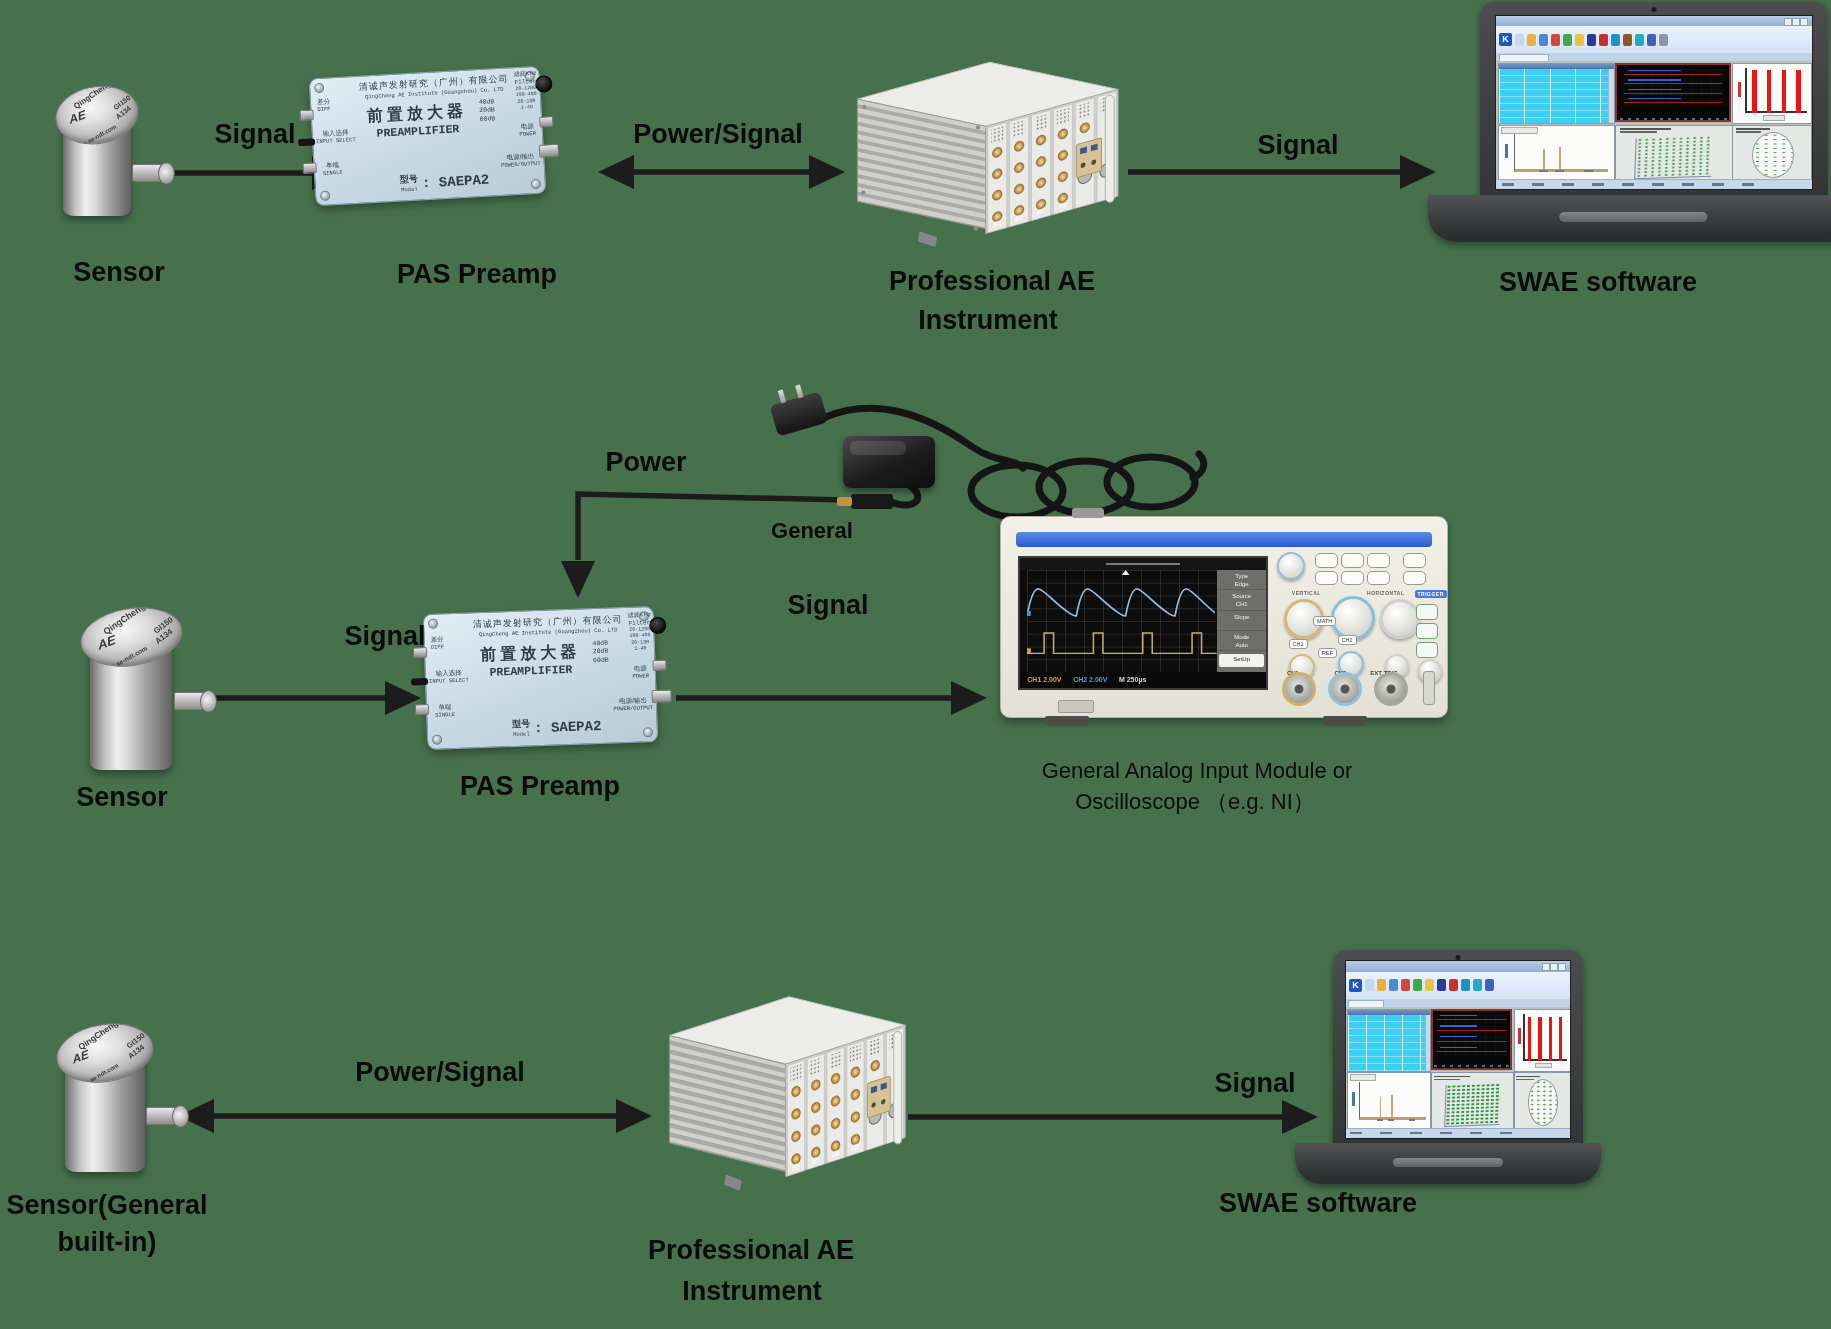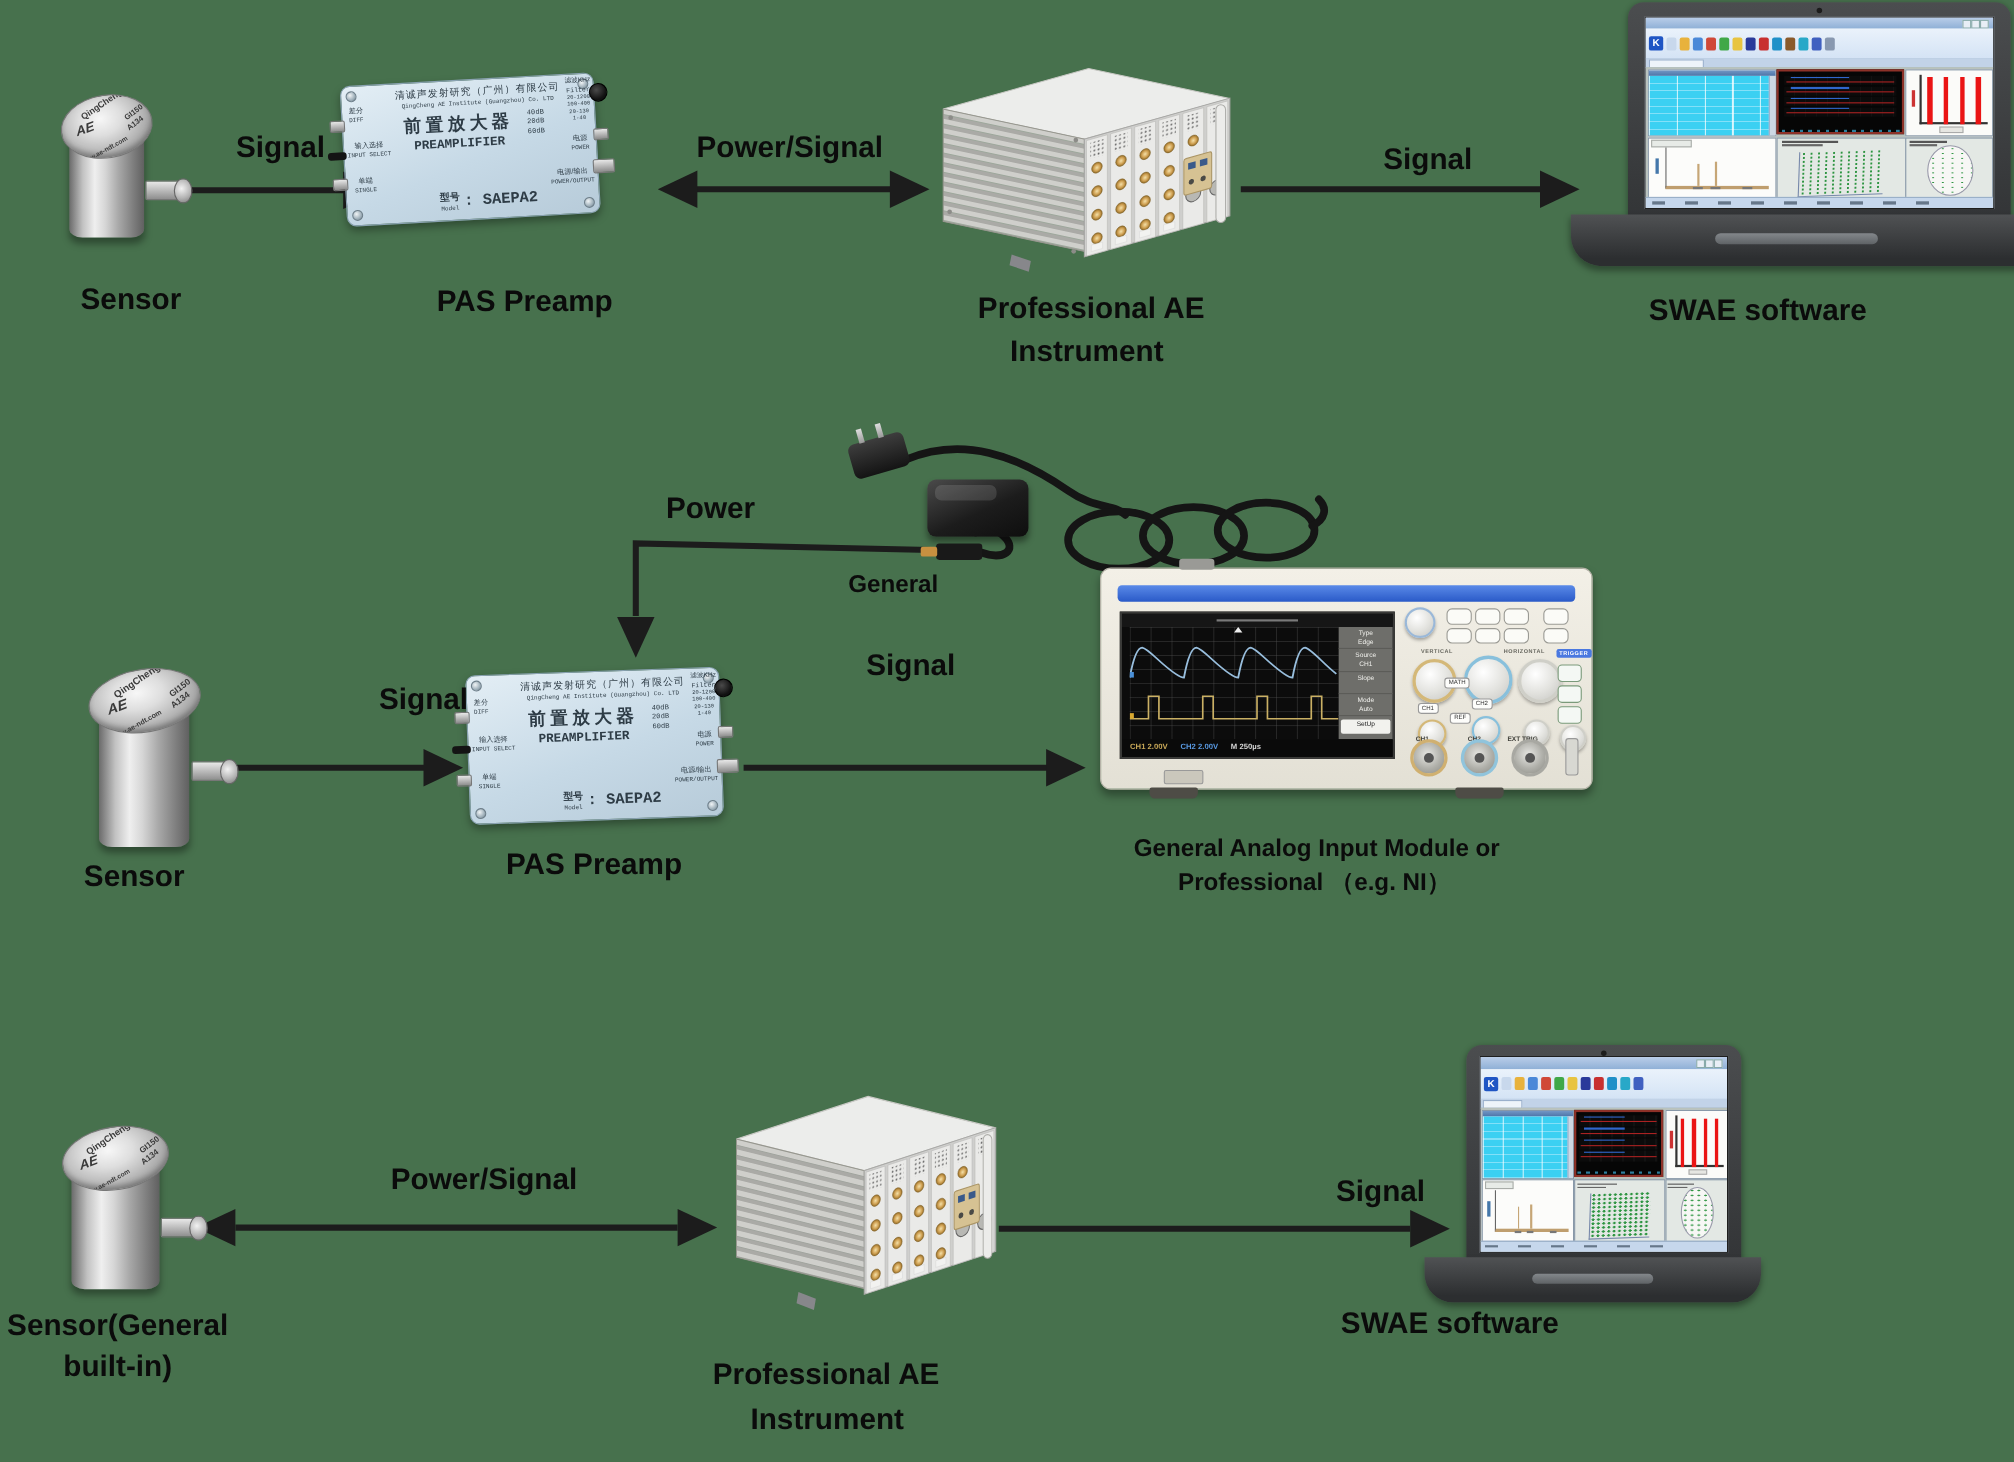--- a/index.html
+++ b/index.html
@@ -1,21 +1,21 @@
 <!DOCTYPE html>
 <html><head>
 <meta charset="utf-8">
 <style>
   html,body{margin:0;padding:0;background:#47714d;}
   #canvas{position:relative;width:1831px;height:1329px;background:#47714d;overflow:hidden;
           font-family:"Liberation Sans",sans-serif;}
   .abs{position:absolute;}
   .cap,.lbl{position:absolute;transform:translate(-50%,-50%);font-weight:bold;font-size:27px;
        color:#0b0b0b;white-space:nowrap;z-index:9;}
-  .cap2{font-size:22px;font-weight:700;}
+  .cap2{font-size:22px;font-weight:400;}
   .capA{font-size:22px;}
   
   .sensor{z-index:3;}
   .sn-body{position:absolute;left:4%;right:4%;top:26px;bottom:0;
      border-radius:5px 5px 12px 12px/5px 5px 8px 8px;
      background:linear-gradient(90deg,#6b6b6b,#c2c2c2 18%,#efefef 34%,#d6d6d6 48%,#a8a8a8 66%,#7d7d7d 86%,#606060);
      box-shadow:0 5px 7px rgba(0,0,0,.35);}
   .sn-cap{position:absolute;left:-7%;right:-7%;top:0;height:56px;border-radius:50%;
      background:radial-gradient(ellipse at 44% 36%,#f7f7f7,#dedede 30%,#bcbcbc 55%,#9a9a9a 78%,#838383);
      border:1px solid #777;transform:rotate(-9deg);overflow:hidden;
@@ -192,21 +192,21 @@
   <div class="cap" style="left:988px;top:320px">Instrument</div>
   <div class="cap" style="left:1598px;top:282px">SWAE software</div>
 
   <div class="lbl" style="left:646px;top:462px">Power</div>
   <div class="cap capA" style="left:812px;top:531px">General</div>
   <div class="lbl" style="left:385px;top:636px">Signal</div>
   <div class="lbl" style="left:828px;top:605px">Signal</div>
   <div class="cap" style="left:122px;top:797px">Sensor</div>
   <div class="cap" style="left:540px;top:786px">PAS Preamp</div>
   <div class="cap cap2" style="left:1197px;top:771px">General Analog Input Module or</div>
-  <div class="cap cap2" style="left:1195px;top:802px">Professional （e.g. NI）</div>
+  <div class="cap cap2" style="left:1195px;top:802px">Oscilloscope （e.g. NI）</div>
 
   <div class="lbl" style="left:440px;top:1072px">Power/Signal</div>
   <div class="lbl" style="left:1255px;top:1083px">Signal</div>
   <div class="cap" style="left:107px;top:1205px">Sensor(General</div>
   <div class="cap" style="left:107px;top:1242px">built-in)</div>
   <div class="cap" style="left:751px;top:1250px">Professional AE</div>
   <div class="cap" style="left:752px;top:1291px">Instrument</div>
   <div class="cap" style="left:1318px;top:1203px">SWAE software</div>
 
   <div class="sensor abs" style="left:60px;top:86px;width:74px;height:130px">

